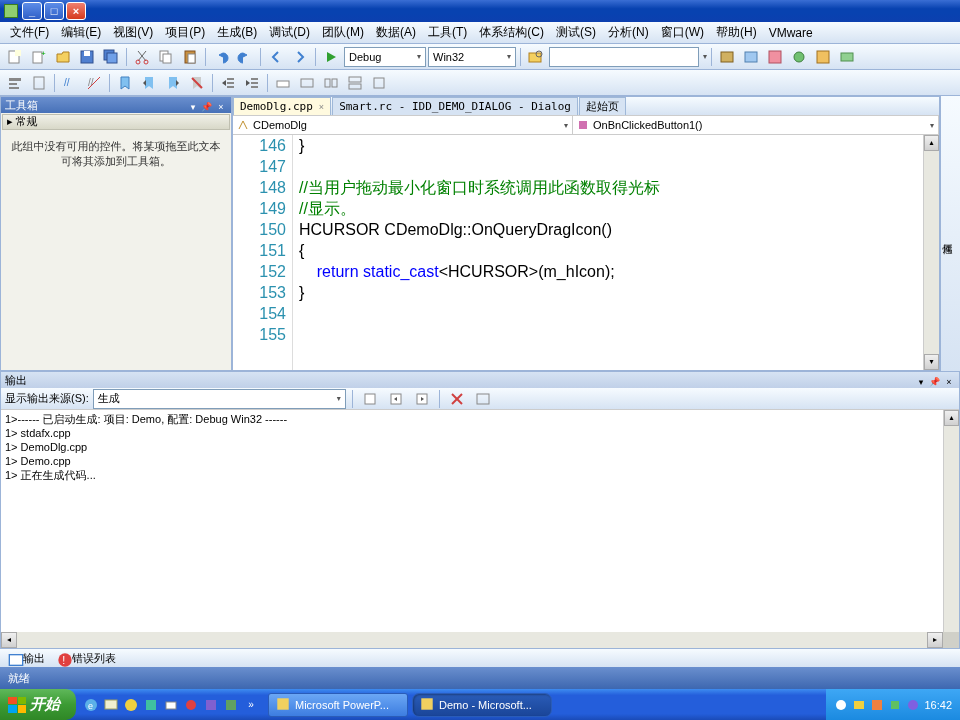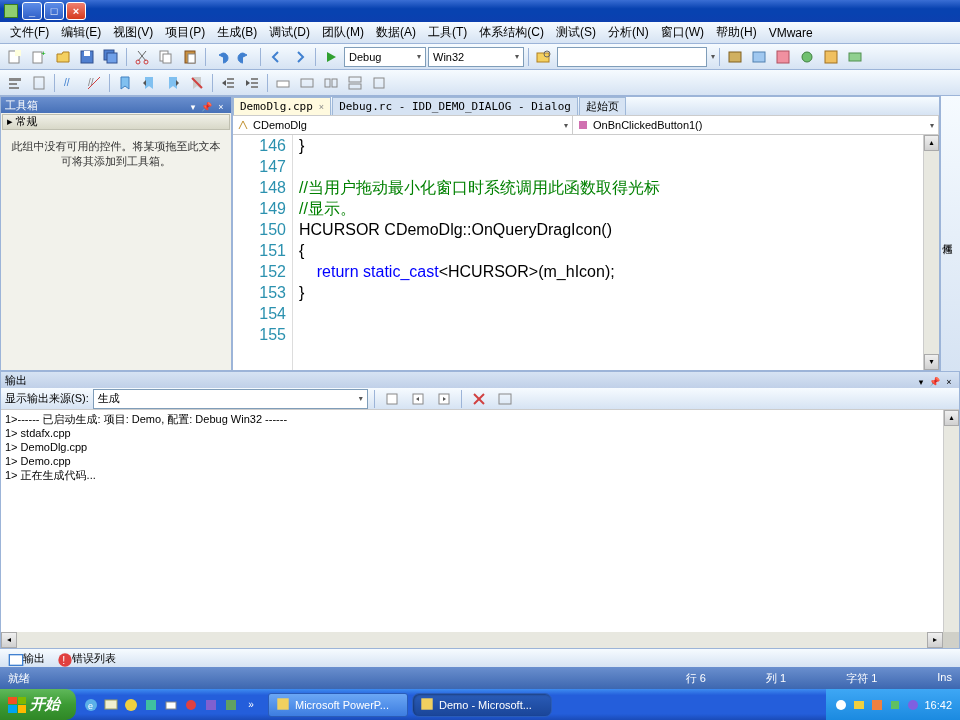--- a/index.html
+++ b/index.html
@@ -194,21 +194,21 @@
   <div class="tsep"></div>
   <div class="tbtn">
       <svg viewBox="0 0 16 16">
         <path d="M4 3l9 5-9 5z" fill="#30a030"></path>
       </svg>
     </div>
   <div class="tcombo" style="width:82px">
       <span>Debug</span>
       <span class="arrow">▾</span>
     </div>
-  <div class="tcombo" style="width:96px">
+  <div class="tcombo" style="width:88px">
       <span>Win32</span>
       <span class="arrow">▾</span>
     </div>
   <div class="tsep"></div>
   <div class="tbtn">
       <svg viewBox="0 0 16 16">
         <rect x="1" y="4" width="12" height="9" fill="#f4d060" stroke="#b08020"></rect>
         <circle cx="11" cy="5" r="3" fill="none" stroke="#666"></circle>
       </svg>
     </div>
@@ -355,21 +355,21 @@
     </div>
     <div class="toolbox-sub">
         <span>▸ 常规</span>
       </div>
     <div class="toolbox-body">此组中没有可用的控件。将某项拖至此文本可将其添加到工具箱。</div>
   </div>
 
   <div class="editor">
     <div class="edtabs" id="edtabs">
         <div class="edtab active">DemoDlg.cpp<span class="x">×</span></div>
-        <div class="edtab">Debug.rc - IDD_DEMO_DIALOG - Dialog</div>
+        <div class="edtab">Smart.rc - IDD_DEMO_DIALOG - Dialog</div>
         <div class="edtab">起始页</div>
       </div>
     <div class="eddrops">
       <div class="eddrop" style="flex:0 0 340px">
         <svg class="ico" viewBox="0 0 12 12">
             <path d="M2 10l4-8 4 8" fill="none" stroke="#c09030"></path>
           </svg>
         <span>CDemoDlg</span>
           <span class="arrow">▾</span>
       </div>
@@ -425,21 +425,21 @@
   <div class="panelhead">
     <span>输出</span>
     <div class="right">
       <div class="pbtn">▾</div>
       <div class="pbtn">📌</div>
       <div class="pbtn">×</div>
     </div>
   </div>
   <div class="outtool">
     <span>显示输出来源(S):</span>
-    <div class="tcombo" style="width:275px">
+    <div class="tcombo" style="width:253px">
         <span>生成</span>
         <span class="arrow">▾</span>
       </div>
     <div class="tsep"></div>
     <div class="tbtn">
         <svg viewBox="0 0 16 16">
           <rect x="3" y="3" width="10" height="10" fill="#fff" stroke="#888"></rect>
         </svg>
       </div>
     <div class="tbtn">
@@ -498,26 +498,20 @@
       <span class="ico"><svg viewBox="0 0 12 12">
           <circle cx="6" cy="6" r="5" fill="#e04040"></circle>
           <text x="4" y="9" font-size="8" fill="#fff">!</text>
         </svg></span>
       <span>错误列表</span>
     </div>
   </div>
 
 <div class="statusbar">
   <span class="sitem">就绪</span>
-  <div class="right">
-    <span>行 6</span>
-    <span>列 1</span>
-    <span>字符 1</span>
-    <span>Ins</span>
-  </div>
 </div>
 
 <div class="taskbar">
   <div class="startbtn">
     <div class="winlogo">
         <div></div>
         <div></div>
         <div></div>
         <div></div>
       </div>

